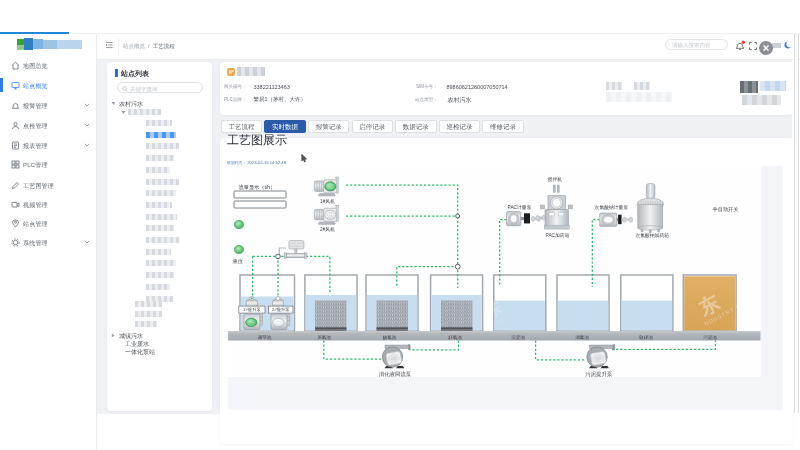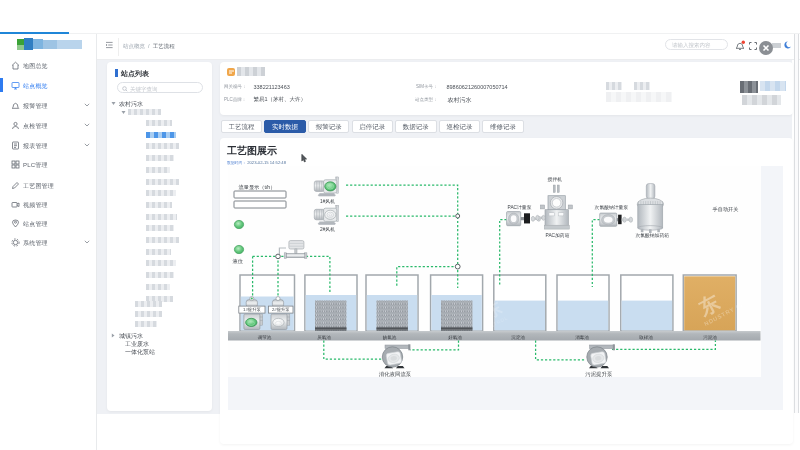--- a/index.html
+++ b/index.html
@@ -193,21 +193,21 @@
 
 <div class="ab" style="left:220.7px;top:119.5px;width:41.5px;height:13.5px;background:#fff;border:1px solid #dcdfe4;border-radius:2px;color:#545b65;font-size:6.5px;line-height:12px;text-align:center;">工艺流程</div>
 <div class="ab" style="left:264.3px;top:119.5px;width:41.5px;height:13.5px;background:#2b5ba8;border:1px solid #2b5ba8;border-radius:2px;color:#fff;font-size:6.5px;line-height:12px;text-align:center;">实时数据</div>
 <div class="ab" style="left:307.9px;top:119.5px;width:41.5px;height:13.5px;background:#fff;border:1px solid #dcdfe4;border-radius:2px;color:#545b65;font-size:6.5px;line-height:12px;text-align:center;">报警记录</div>
 <div class="ab" style="left:351.5px;top:119.5px;width:41.5px;height:13.5px;background:#fff;border:1px solid #dcdfe4;border-radius:2px;color:#545b65;font-size:6.5px;line-height:12px;text-align:center;">启停记录</div>
 <div class="ab" style="left:395.1px;top:119.5px;width:41.5px;height:13.5px;background:#fff;border:1px solid #dcdfe4;border-radius:2px;color:#545b65;font-size:6.5px;line-height:12px;text-align:center;">数据记录</div>
 <div class="ab" style="left:438.7px;top:119.5px;width:41.5px;height:13.5px;background:#fff;border:1px solid #dcdfe4;border-radius:2px;color:#545b65;font-size:6.5px;line-height:12px;text-align:center;">巡检记录</div>
 <div class="ab" style="left:482.3px;top:119.5px;width:41.5px;height:13.5px;background:#fff;border:1px solid #dcdfe4;border-radius:2px;color:#545b65;font-size:6.5px;line-height:12px;text-align:center;">维修记录</div>
 
 <div class="ab" style="left:220px;top:138px;width:573px;height:306px;background:#fff;border-radius:4px;box-shadow:0 1px 3px rgba(0,0,0,.05);"></div>
-<div class="ab" style="left:227px;top:144px;font-size:10px;font-weight:bold;color:#2b2f36;">工艺图展示</div>
+<div class="ab" style="left:227px;top:132px;font-size:12px;font-weight:normal;color:#2b2f36;">工艺图展示</div>
 <div class="ab" style="left:227px;top:159.5px;font-size:3.8px;color:#4e7fd0;">数据时间：<span style="font-size:4.2px;color:#55759e;">&nbsp;2023-02-15 14:52:48</span></div>
 
 <div class="ab" style="left:228px;top:166px;width:555px;height:244px;background:#f3f5f9;">
 <svg width="555" height="244" viewBox="0 0 555 244">
       <defs>
 <linearGradient id="gv" x1="0" y1="0" x2="0" y2="1">
           <stop offset="0" stop-color="#c9cdd1"></stop>
           <stop offset=".45" stop-color="#eef0f1"></stop>
           <stop offset="1" stop-color="#b2b7bc"></stop>
         </linearGradient>

